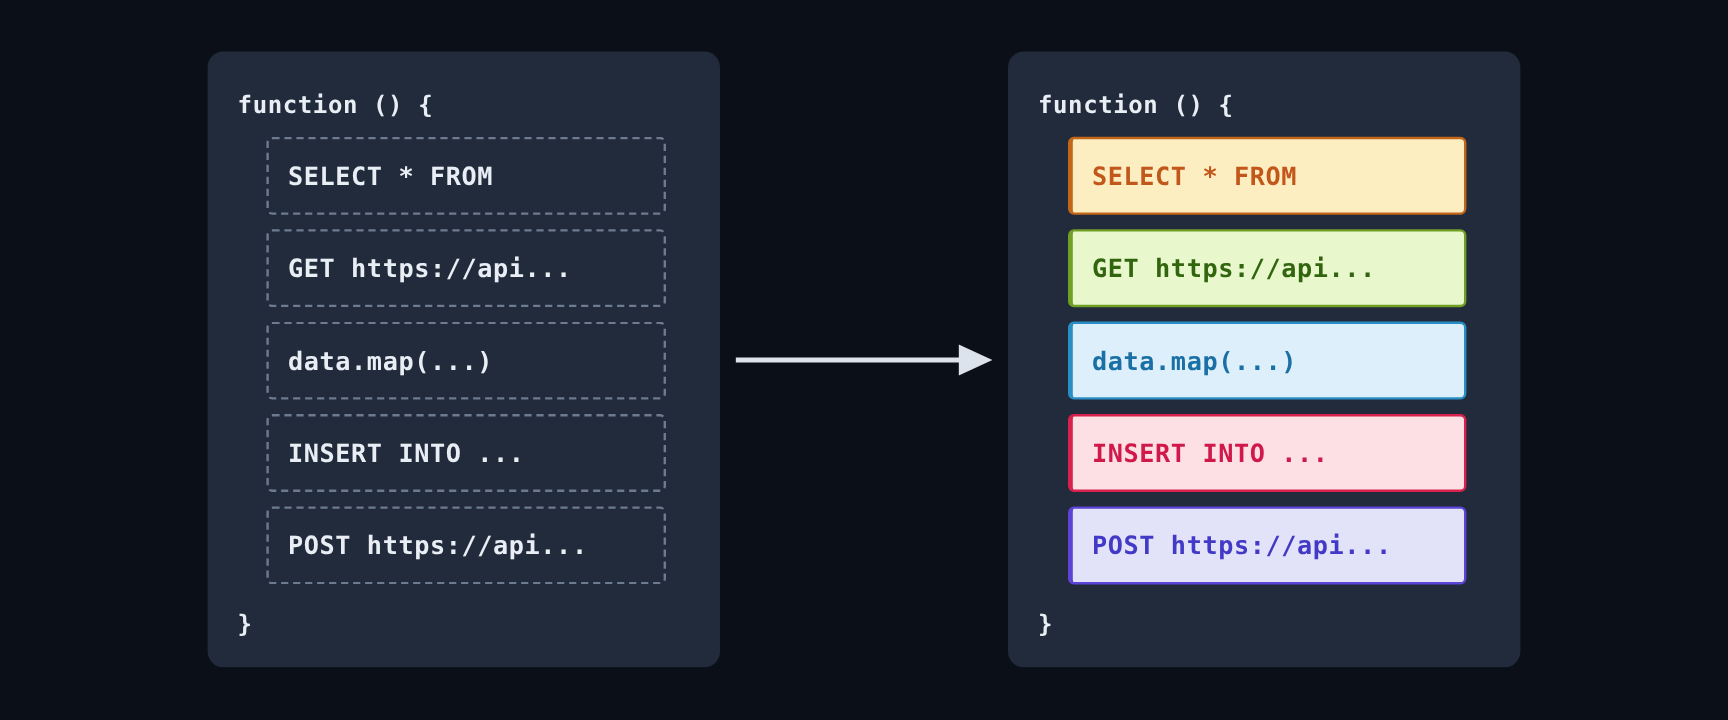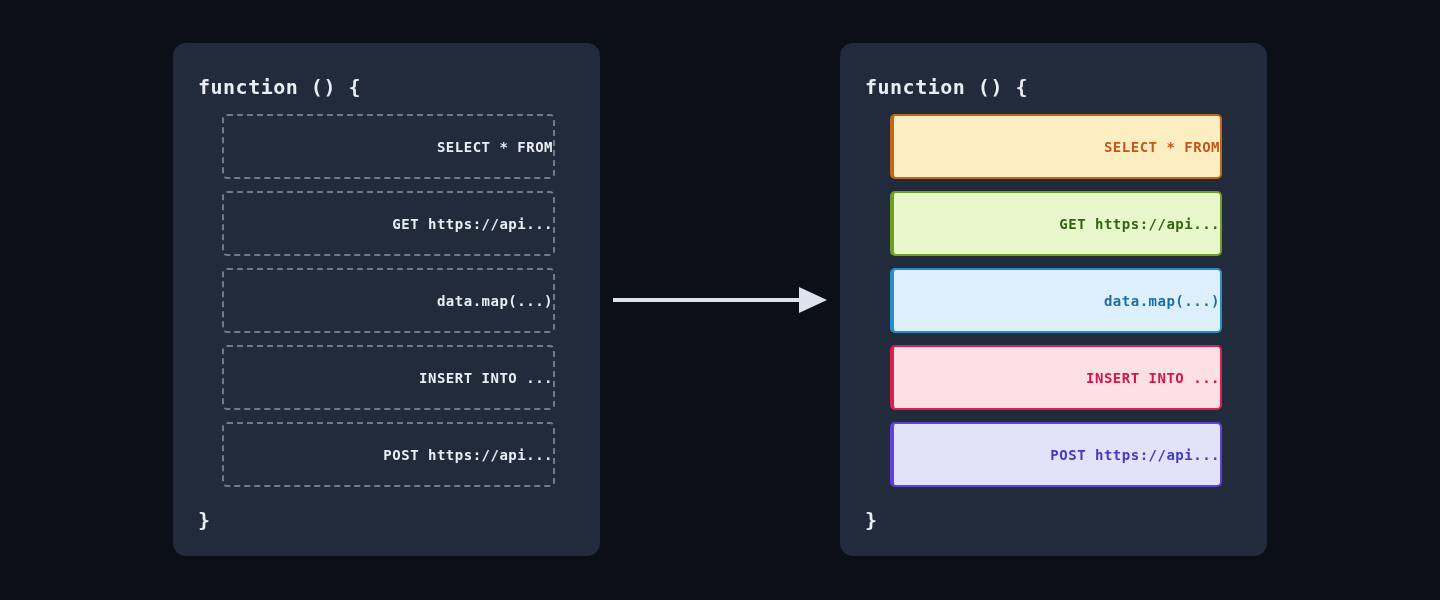--- a/index.html
+++ b/index.html
@@ -68,25 +68,24 @@
     width: 332px;
   }
 
   .stmt {
     box-sizing: border-box;
     height: 65px;
     display: flex;
     align-items: center;
     padding-left: 16px;
     border-radius: 5px;
-    font-size: 14px;
+    font-size: 21px;
     font-weight: bold;
     letter-spacing: 0.5px;
     white-space: pre;
-    justify-content: flex-end;
   }
 
   
   .stmt.plain {
     border: 2px dashed #6d7b90;
     color: #e9eef5;
     background: transparent;
   }
 
   

